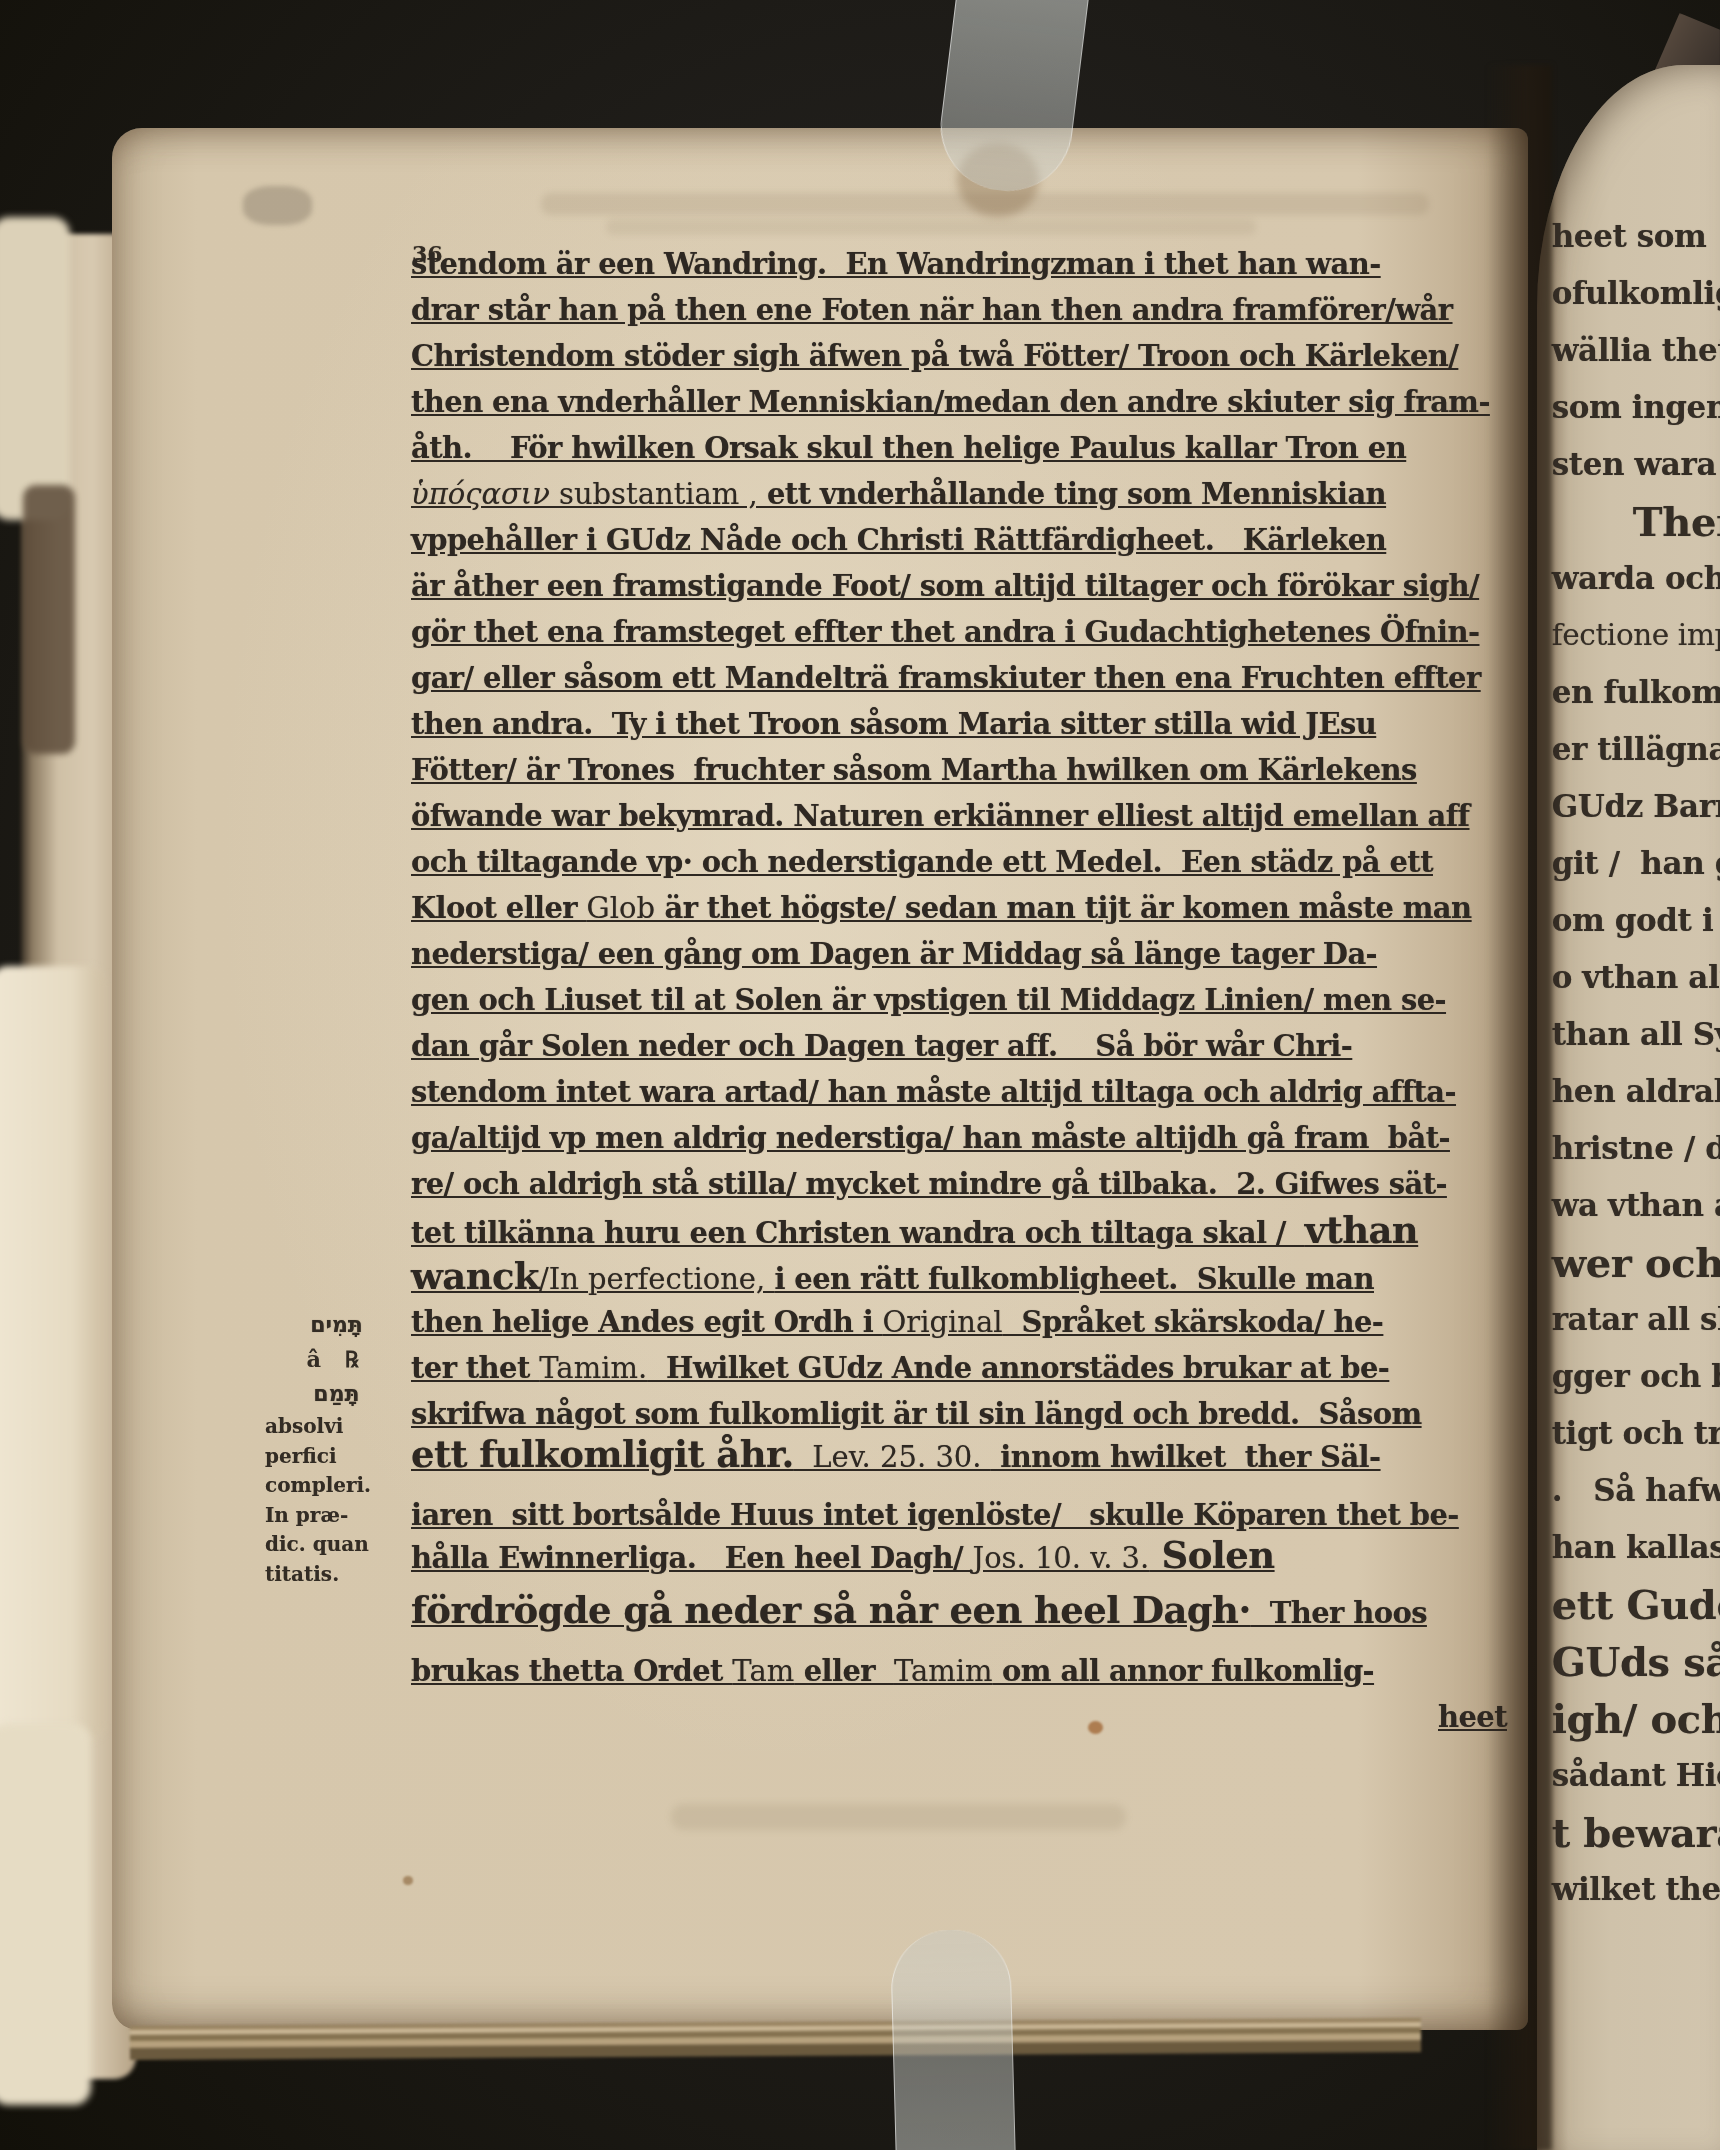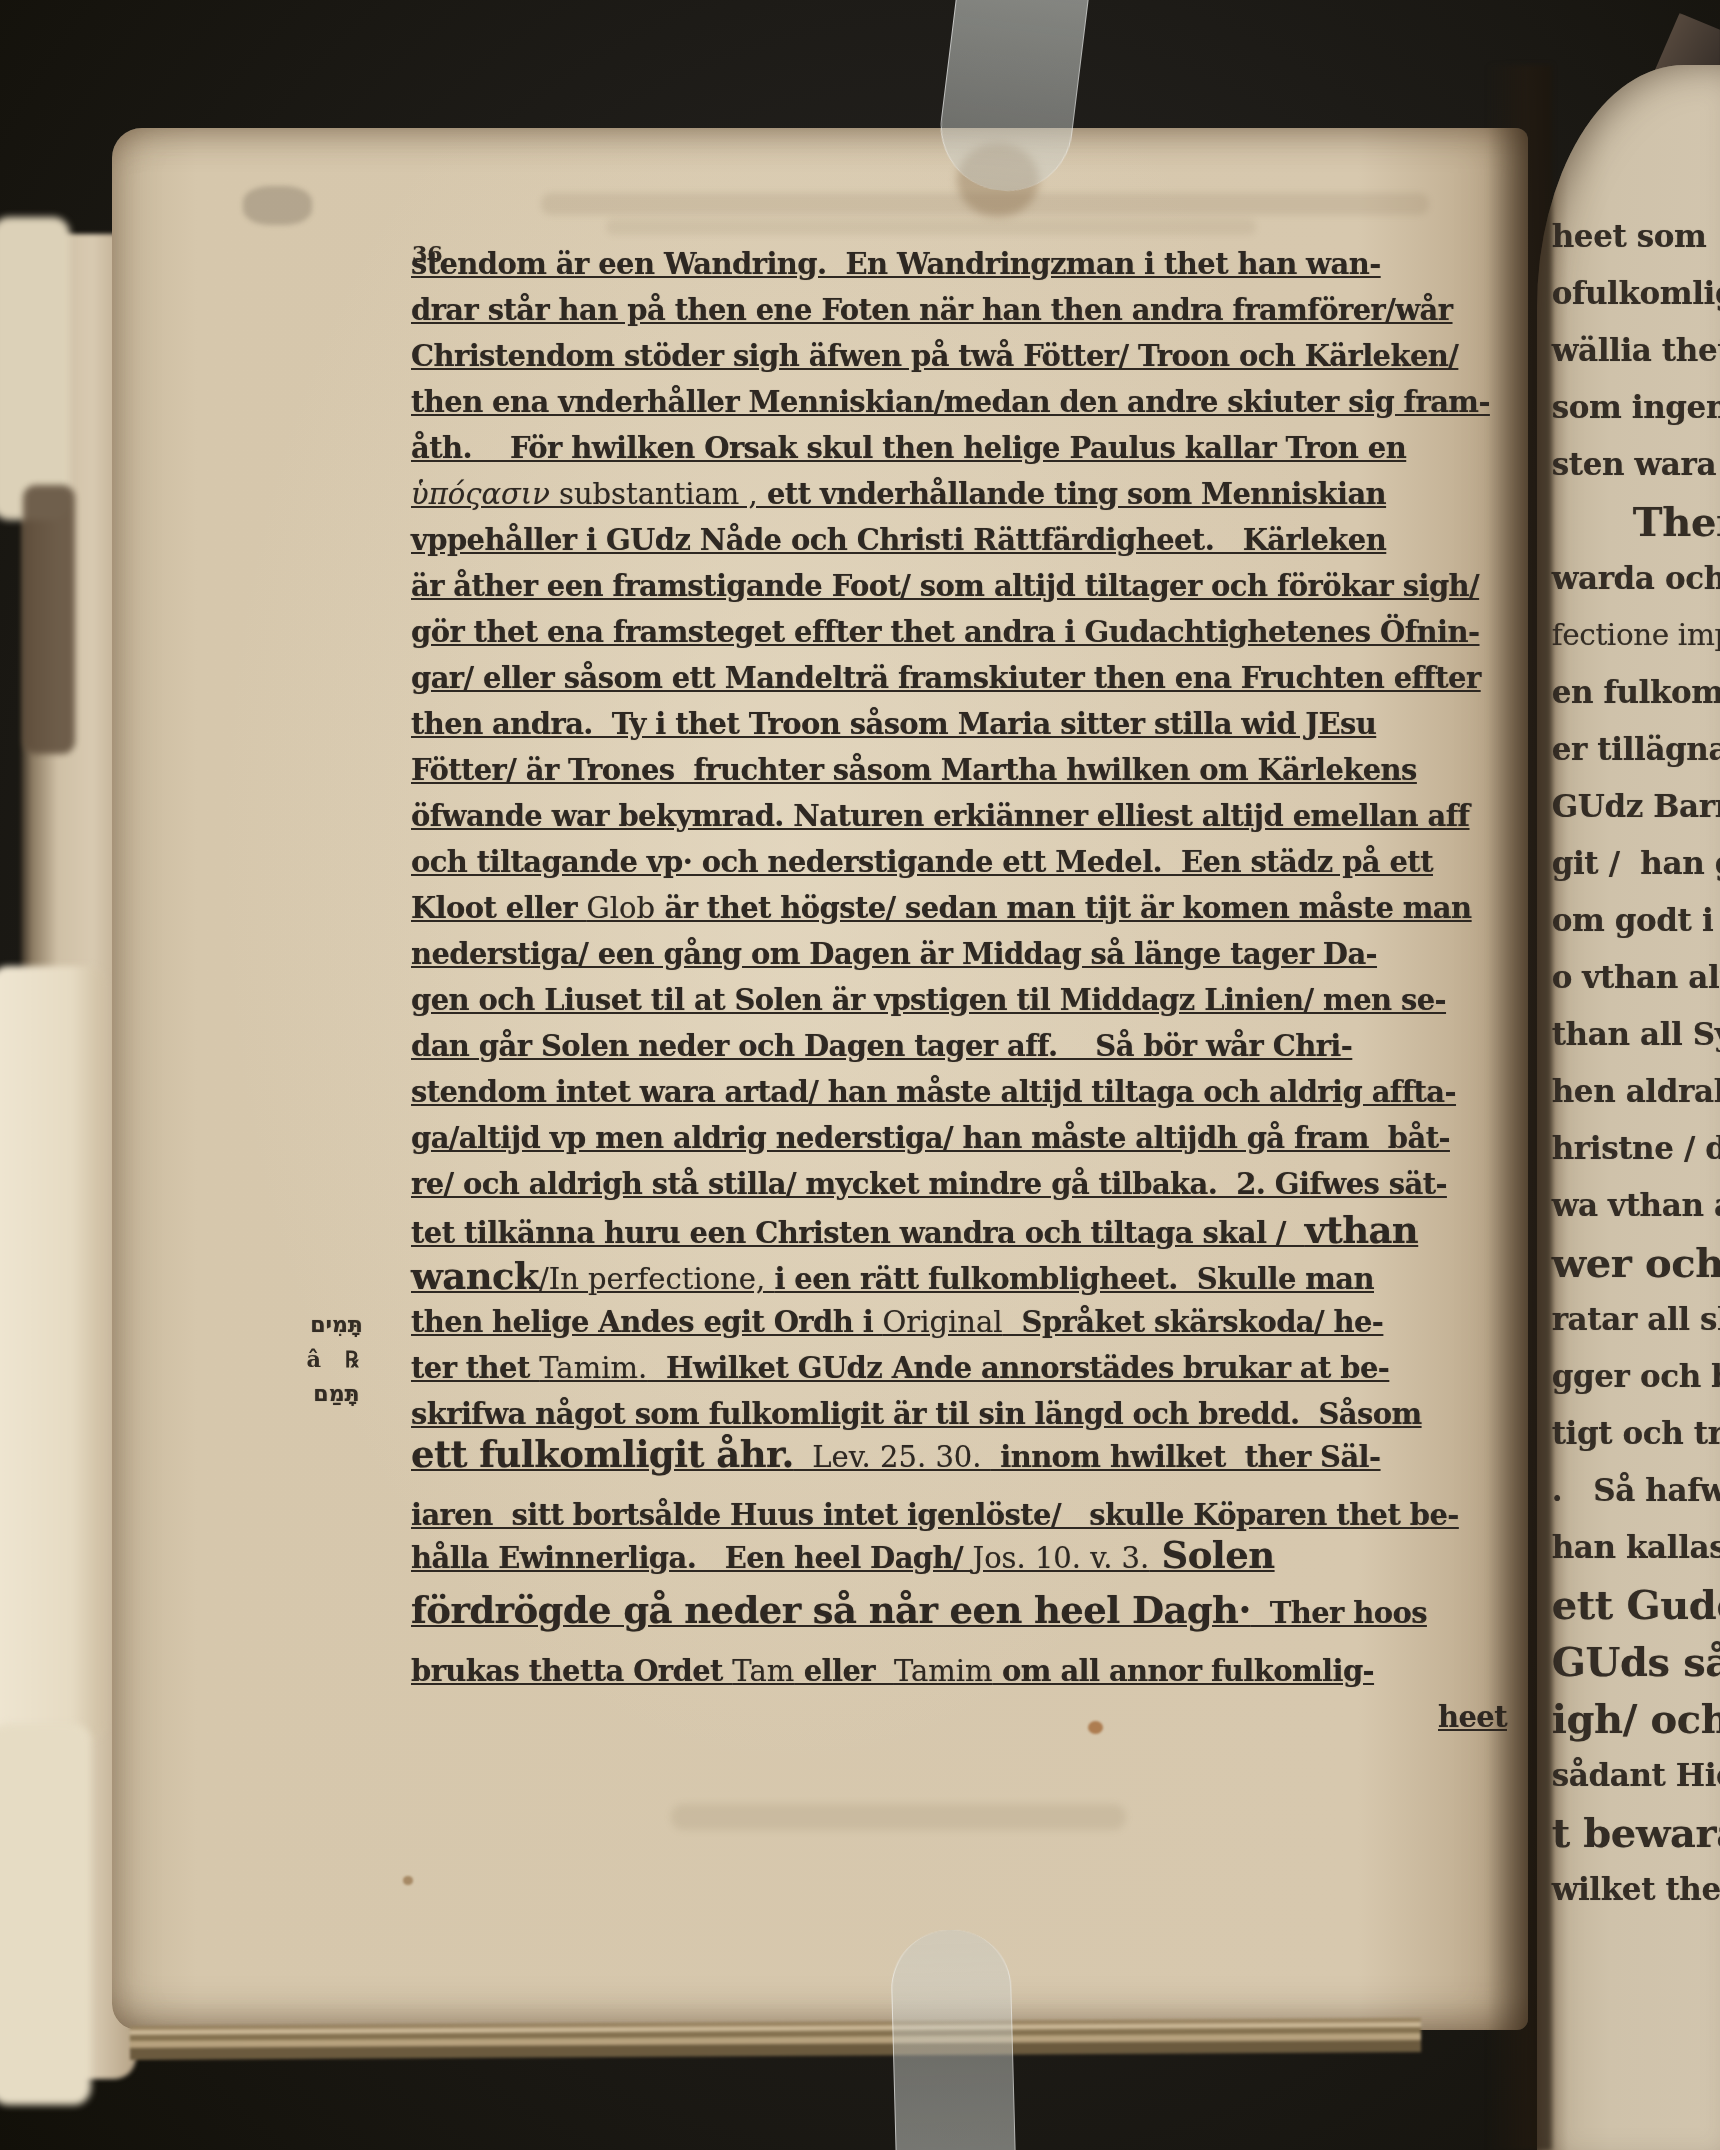--- a/index.html
+++ b/index.html
@@ -116,20 +116,28 @@
   <div class="smudge" id="rust-dot"></div>
   <div class="smudge" id="rust-dot2"></div>
 
   <div id="page-number">36</div>
   <div id="body-text"><div class="line"><span class="seg-b">stendom är een Wandring.  En Wandringzman i thet han wan-</span></div><div class="line"><span class="seg-b">drar står han på then ene Foten när han then andra framförer/wår</span></div><div class="line"><span class="seg-b">Christendom stöder sigh äfwen på twå Fötter/ Troon och Kärleken/</span></div><div class="line"><span class="seg-b">then ena vnderhåller Menniskian/medan den andre skiuter sig fram-</span></div><div class="line"><span class="seg-b">åth.    För hwilken Orsak skul then helige Paulus kallar Tron en</span></div><div class="line"><span class="seg-g">ὑπόςασιν </span><span class="seg-r">substantiam , </span><span class="seg-b">ett vnderhållande ting som Menniskian</span></div><div class="line"><span class="seg-b">vppehåller i GUdz Nåde och Christi Rättfärdigheet.   Kärleken</span></div><div class="line"><span class="seg-b">är åther een framstigande Foot/ som altijd tiltager och förökar sigh/</span></div><div class="line"><span class="seg-b">gör thet ena framsteget effter thet andra i Gudachtighetenes Öfnin-</span></div><div class="line"><span class="seg-b">gar/ eller såsom ett Mandelträ framskiuter then ena Fruchten effter</span></div><div class="line"><span class="seg-b">then andra.  Ty i thet Troon såsom Maria sitter stilla wid JEsu</span></div><div class="line"><span class="seg-b">Fötter/ är Trones  fruchter såsom Martha hwilken om Kärlekens</span></div><div class="line"><span class="seg-b">öfwande war bekymrad. Naturen erkiänner elliest altijd emellan aff</span></div><div class="line"><span class="seg-b">och tiltagande vp· och nederstigande ett Medel.  Een städz på ett</span></div><div class="line"><span class="seg-b">Kloot eller </span><span class="seg-r">Glob</span><span class="seg-b"> är thet högste/ sedan man tijt är komen måste man</span></div><div class="line"><span class="seg-b">nederstiga/ een gång om Dagen är Middag så länge tager Da-</span></div><div class="line"><span class="seg-b">gen och Liuset til at Solen är vpstigen til Middagz Linien/ men se-</span></div><div class="line"><span class="seg-b">dan går Solen neder och Dagen tager aff.    Så bör wår Chri-</span></div><div class="line"><span class="seg-b">stendom intet wara artad/ han måste altijd tiltaga och aldrig affta-</span></div><div class="line"><span class="seg-b">ga/altijd vp men aldrig nederstiga/ han måste altijdh gå fram  båt-</span></div><div class="line"><span class="seg-b">re/ och aldrigh stå stilla/ mycket mindre gå tilbaka.  2. Gifwes sät-</span></div><div class="line"><span class="seg-b">tet tilkänna huru een Christen wandra och tiltaga skal /  </span><span class="seg-L">vthan</span></div><div class="line"><span class="seg-L">wanck</span><span class="seg-r">/In perfectione, </span><span class="seg-b">i een rätt fulkombligheet.  Skulle man</span></div><div class="line"><span class="seg-b">then helige Andes egit Ordh i </span><span class="seg-r">Original</span><span class="seg-b">  Språket skärskoda/ he-</span></div><div class="line"><span class="seg-b">ter thet </span><span class="seg-r">Tamim.</span><span class="seg-b">  Hwilket GUdz Ande annorstädes brukar at be-</span></div><div class="line"><span class="seg-b">skrifwa något som fulkomligit är til sin längd och bredd.  Såsom</span></div><div class="line line-lg"><span class="seg-L">ett fulkomligit åhr.</span><span class="seg-r">  Lev. 25. 30. </span><span class="seg-b"> innom hwilket  ther Säl-</span></div><div class="line"><span class="seg-b">iaren  sitt bortsålde Huus intet igenlöste/   skulle Köparen thet be-</span></div><div class="line line-lg"><span class="seg-b">hålla Ewinnerliga.   Een heel Dagh/ </span><span class="seg-r">Jos. 10. v. 3.</span><span class="seg-L"> Solen</span></div><div class="line line-lg"><span class="seg-L">fördrögde gå neder så når een heel Dagh·</span><span class="seg-b">  Ther hoos</span></div><div class="line"><span class="seg-b">brukas thetta Ordet </span><span class="seg-r">Tam</span><span class="seg-b"> eller  </span><span class="seg-r">Tamim</span><span class="seg-b"> om all annor fulkomlig-</span></div><div class="line line-right"><span class="seg-b">heet</span></div></div>
 
   <div id="margin-note">
     <div class="heb">תָּמִים</div>
     <div id="root-abbrev">â ℞</div>
     <div class="heb">תָּמַם</div>
+    <div id="margin-latin">
+        <div class="mlat">absolvi</div>
+        <div class="mlat">perfici</div>
+        <div class="mlat">compleri.</div>
+        <div class="mlat">In præ-</div>
+        <div class="mlat">dic. quan</div>
+        <div class="mlat">titatis.</div>
+      </div>
   </div>
 
   <div id="gutter-shadow"></div>
 
   <div class="clamp" id="clamp-top"></div>
   <div class="clamp" id="clamp-bottom"></div>
 
 </div>
 
 

